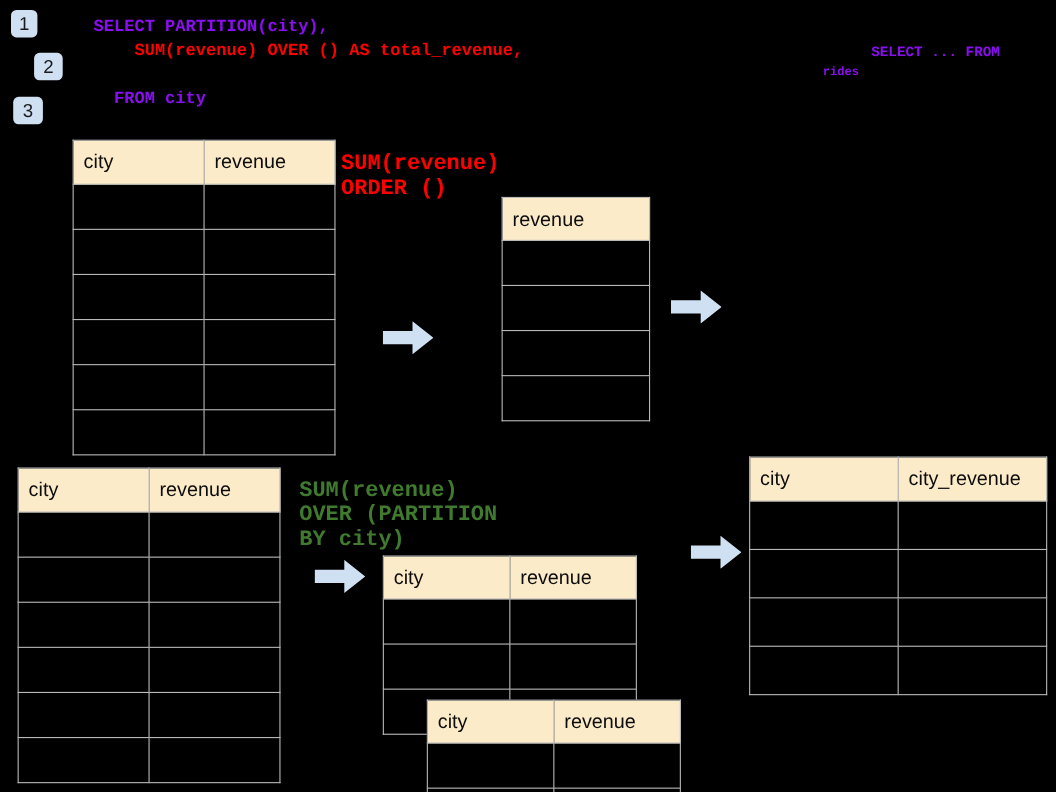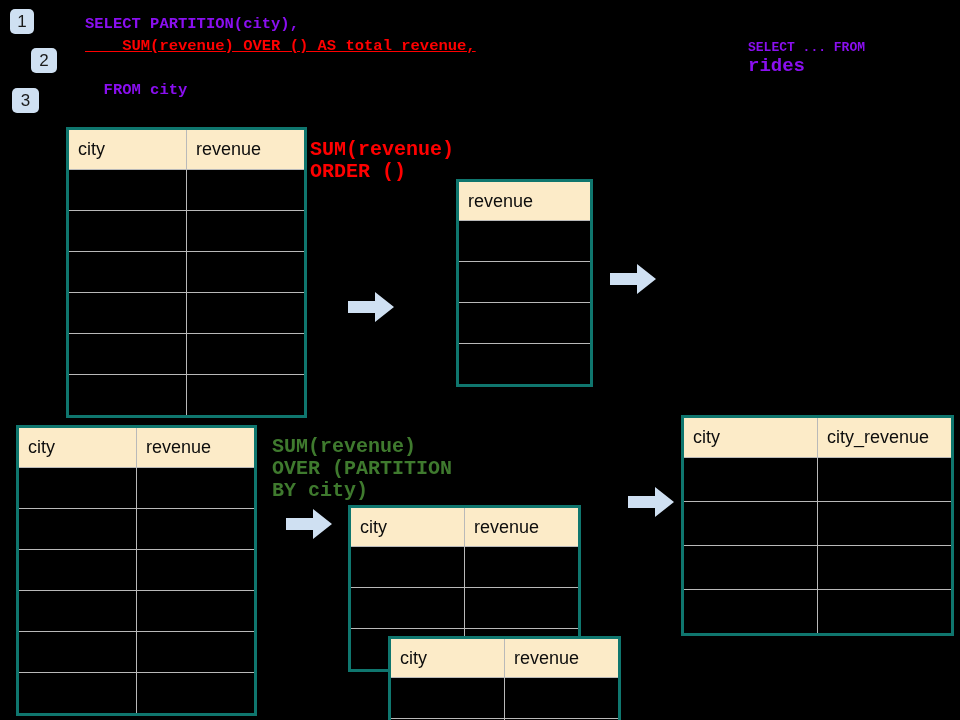--- a/index.html
+++ b/index.html
@@ -55,21 +55,21 @@
   }
   .anno-red   { color: #FF0000; }
   .anno-green { color: #3F7A2E; }
 
   
   .tbl {
     position: absolute;
     border-collapse: collapse;
     table-layout: fixed;
     background: #000000;
-    border: 3px solid #0f766e;
+    border: 1px solid #0f766e;
   }
   .tbl th, .tbl td {
     border: 1px solid #B9B9B9;
     padding: 0;
     margin: 0;
   }
   .tbl th {
     background: #FCEBC8;
     color: #0d0d0d;
     font-family: "Liberation Sans", sans-serif;
@@ -96,25 +96,25 @@
     <span>1</span>
   </div>
   <div class="badge" style="left:31px; top:48px; width:26px; height:25px;">
     <span>2</span>
   </div>
   <div class="badge" style="left:12px; top:88px; width:27px; height:25px;">
     <span>3</span>
   </div>
 
   <div class="code code-sel" style="left:85px; top:13px;">SELECT PARTITION(city),</div>
-  <div class="code code-red" style="left:85px; top:35px;text-decoration:underline;">    SUM(revenue) OVER () AS total_revenue,</div>
+  <div class="code code-red" style="left:85px; top:35px;">    SUM(revenue) OVER () AS total_revenue,</div>
   <div class="code code-sel" style="left:85px; top:79px;">  FROM city</div>
 
-  <div class="code code-sel" style="left:748px; top:38px; font-size:13px; line-height:19px;">SELECT ... FROM</div>
-  <div class="code code-sel" style="left:748px; top:57px; font-size:19px; line-height:19px;text-align:center;">rides</div>
+  <div class="code code-sel" style="left:792px; top:38px; font-size:13px; line-height:19px;">SELECT ... FROM</div>
+  <div class="code code-sel" style="left:748px; top:57px; font-size:11px; line-height:19px;text-align:center;">rides</div>
 
   <div class="anno anno-red" style="left:310px; top:139px;">SUM(revenue)</div>
   <div class="anno anno-red" style="left:310px; top:161px;">ORDER ()</div>
 
   <div class="anno anno-green" style="left:272px; top:436px;">SUM(revenue)</div>
   <div class="anno anno-green" style="left:272px; top:458px;">OVER (PARTITION</div>
   <div class="anno anno-green" style="left:272px; top:480px;text-align:right;">BY city)</div>
 
   <table class="tbl" style="left:66px; top:127px; width:238px;">
     <colgroup>

